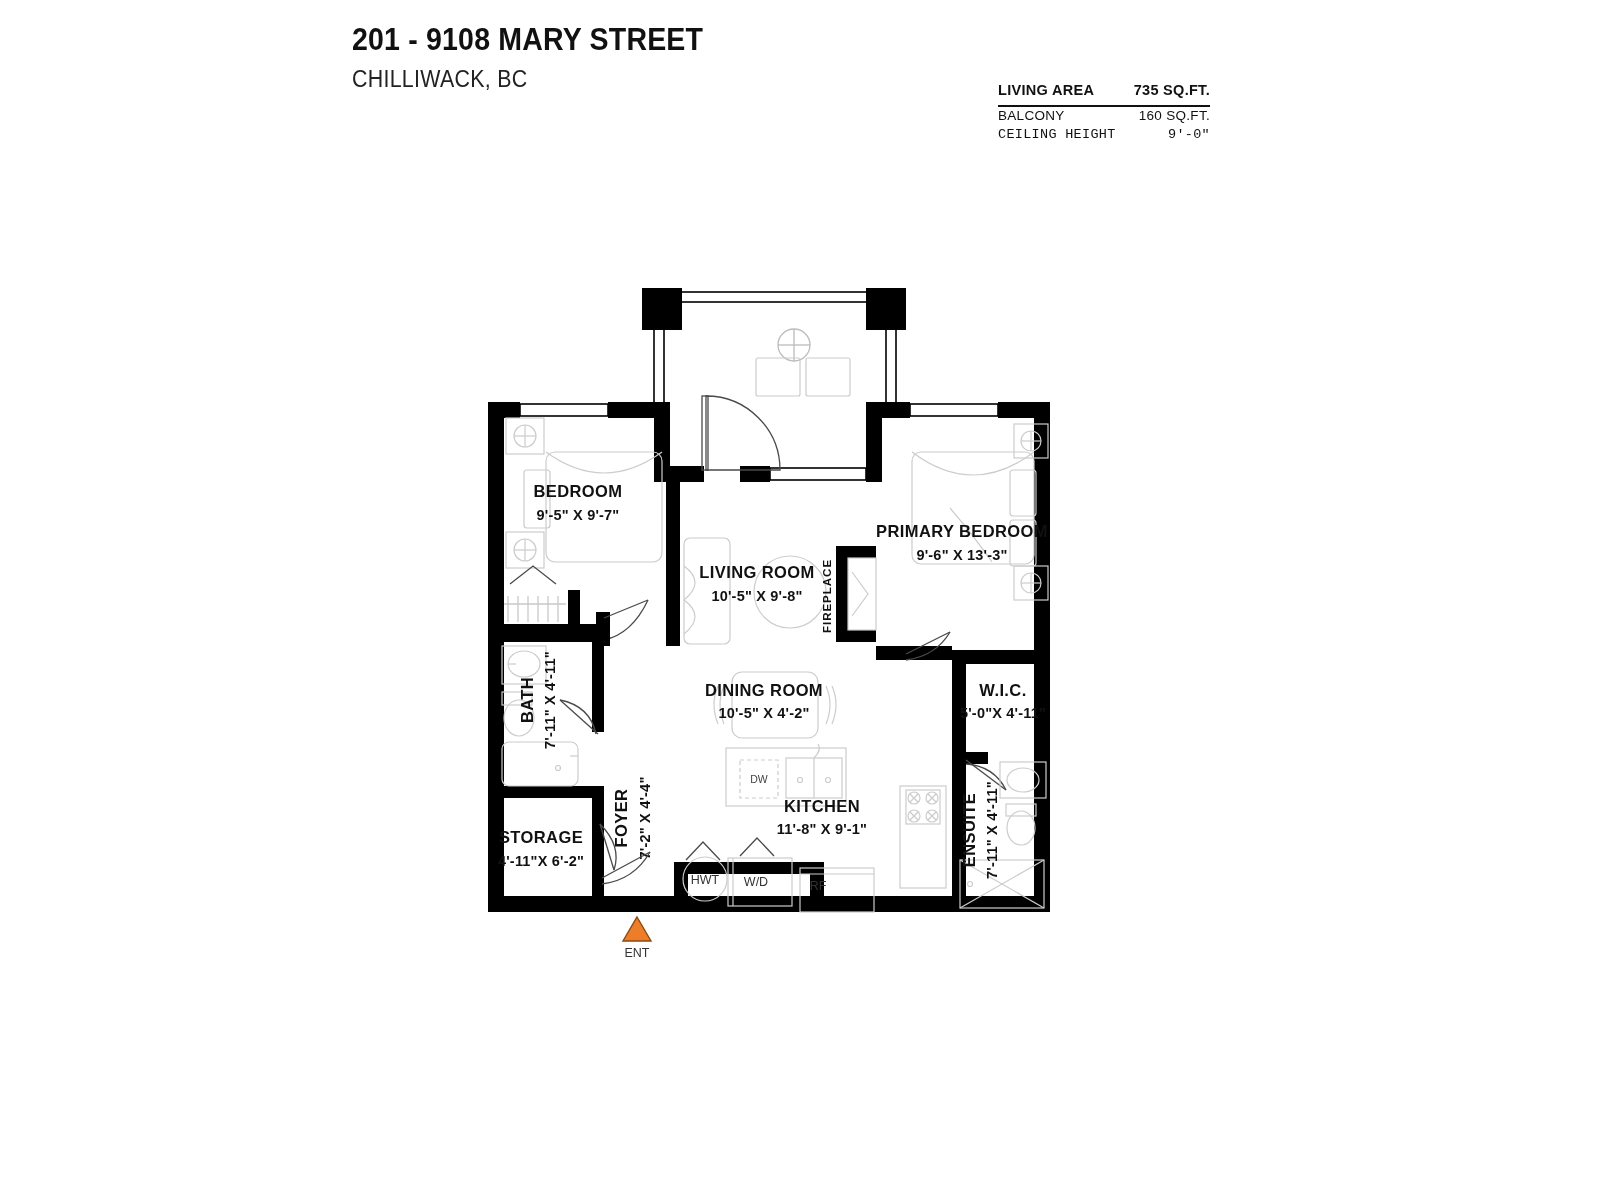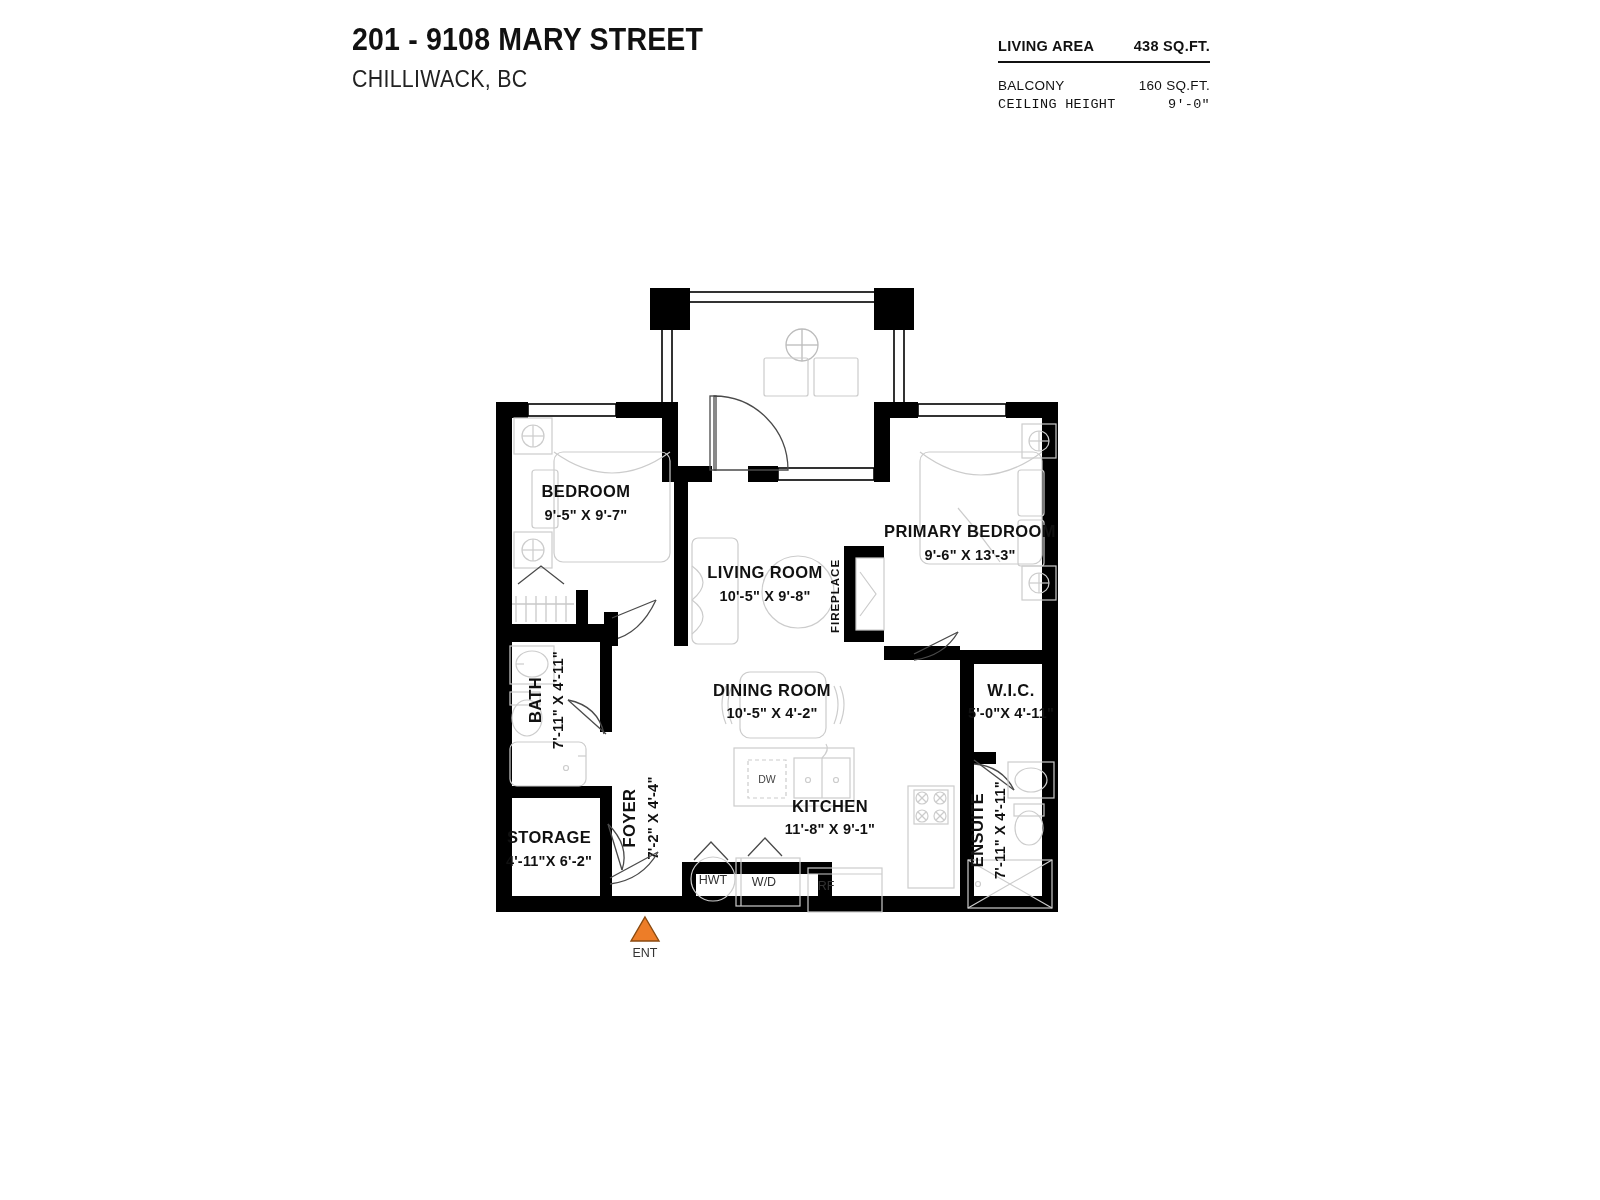--- a/index.html
+++ b/index.html
@@ -24,45 +24,45 @@
   }
   #plan-subtitle {
     font-size:23px; font-weight:400; letter-spacing:.3px;
     margin-top:9px; color:#222;
     transform:scaleX(.93); transform-origin:left center;
     white-space:nowrap;
   }
 
   #stats-block { position:absolute; left:998px; top:38px; width:212px; }
   .stat-row { display:flex; justify-content:space-between; align-items:baseline; white-space:nowrap; }
-  .stat-main { font-size:14.5px; font-weight:600; letter-spacing:.3px; padding-bottom:7px; }
+  .stat-main { font-size:14.5px; font-weight:600; letter-spacing:.3px; padding-bottom:7px;margin-top:44px; }
   .stat-rule { height:1.6px; background:#111; width:100%; }
-  .stat-sub { font-size:13.5px; font-weight:400; letter-spacing:.3px; padding-top:15px; }
+  .stat-sub { font-size:13.5px; font-weight:400; letter-spacing:.3px; padding-top:1px; }
   .stat-sub + .stat-sub { padding-top:4px;font-family:Liberation Mono, monospace; }
 
   
-  #plan { position:absolute; left:8px; top:0; width:1476px; height:1200px; }
+  #plan { position:absolute; left:0; top:0; width:1476px; height:1200px; }
   #plan svg { display:block; }
 
   
   #footer { position:absolute; left:0; top:1040px; width:1600px; height:160px; }
 </style>
 </head>
 <body>
 
 <div id="header">
   <div id="title-block">
     <div id="plan-title">201 - 9108 MARY STREET</div>
     <div id="plan-subtitle">CHILLIWACK, BC</div>
   </div>
 
   <div id="stats-block">
     <div class="stat-row stat-main">
       <span>LIVING AREA</span>
-      <span>438 SQ.FT.</span>
+      <span>735 SQ.FT.</span>
     </div>
     <div class="stat-rule"></div>
     <div class="stat-row stat-sub">
       <span>BALCONY</span>
       <span>160 SQ.FT.</span>
     </div>
     <div class="stat-row stat-sub">
       <span>CEILING HEIGHT</span>
       <span>9'-0"</span>
     </div>

